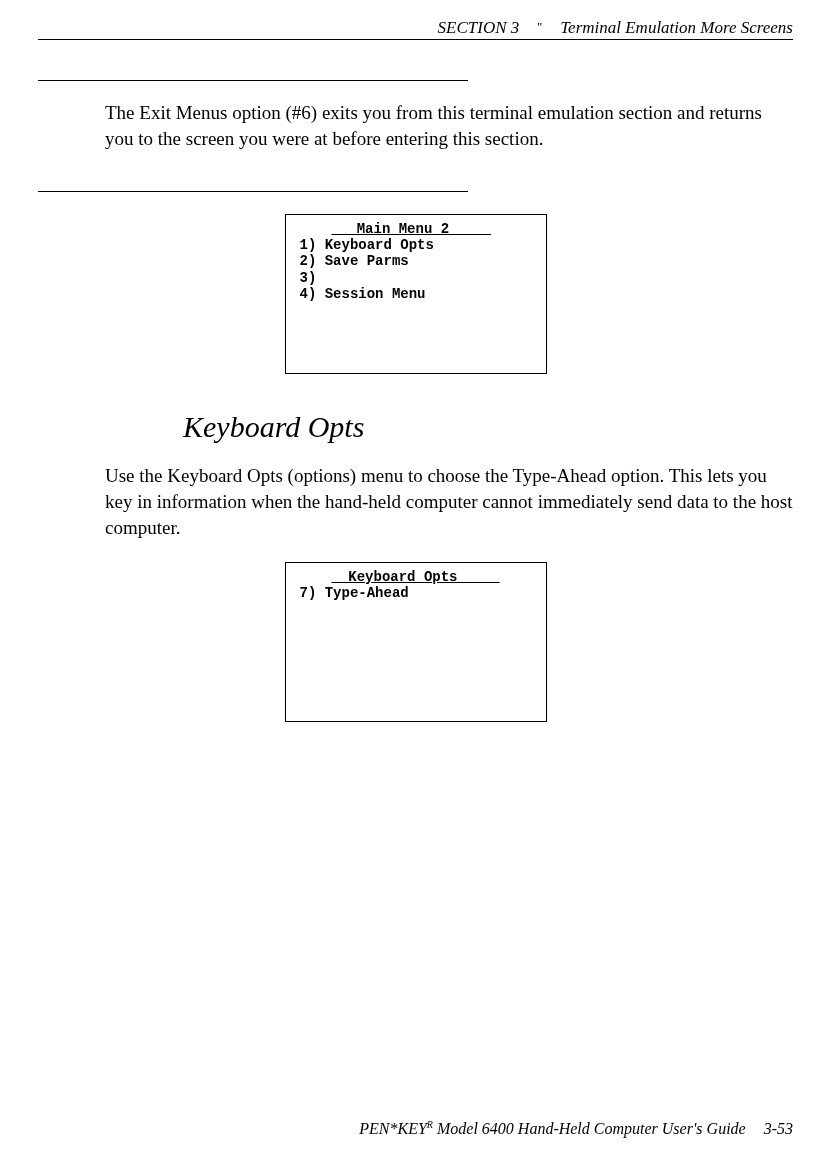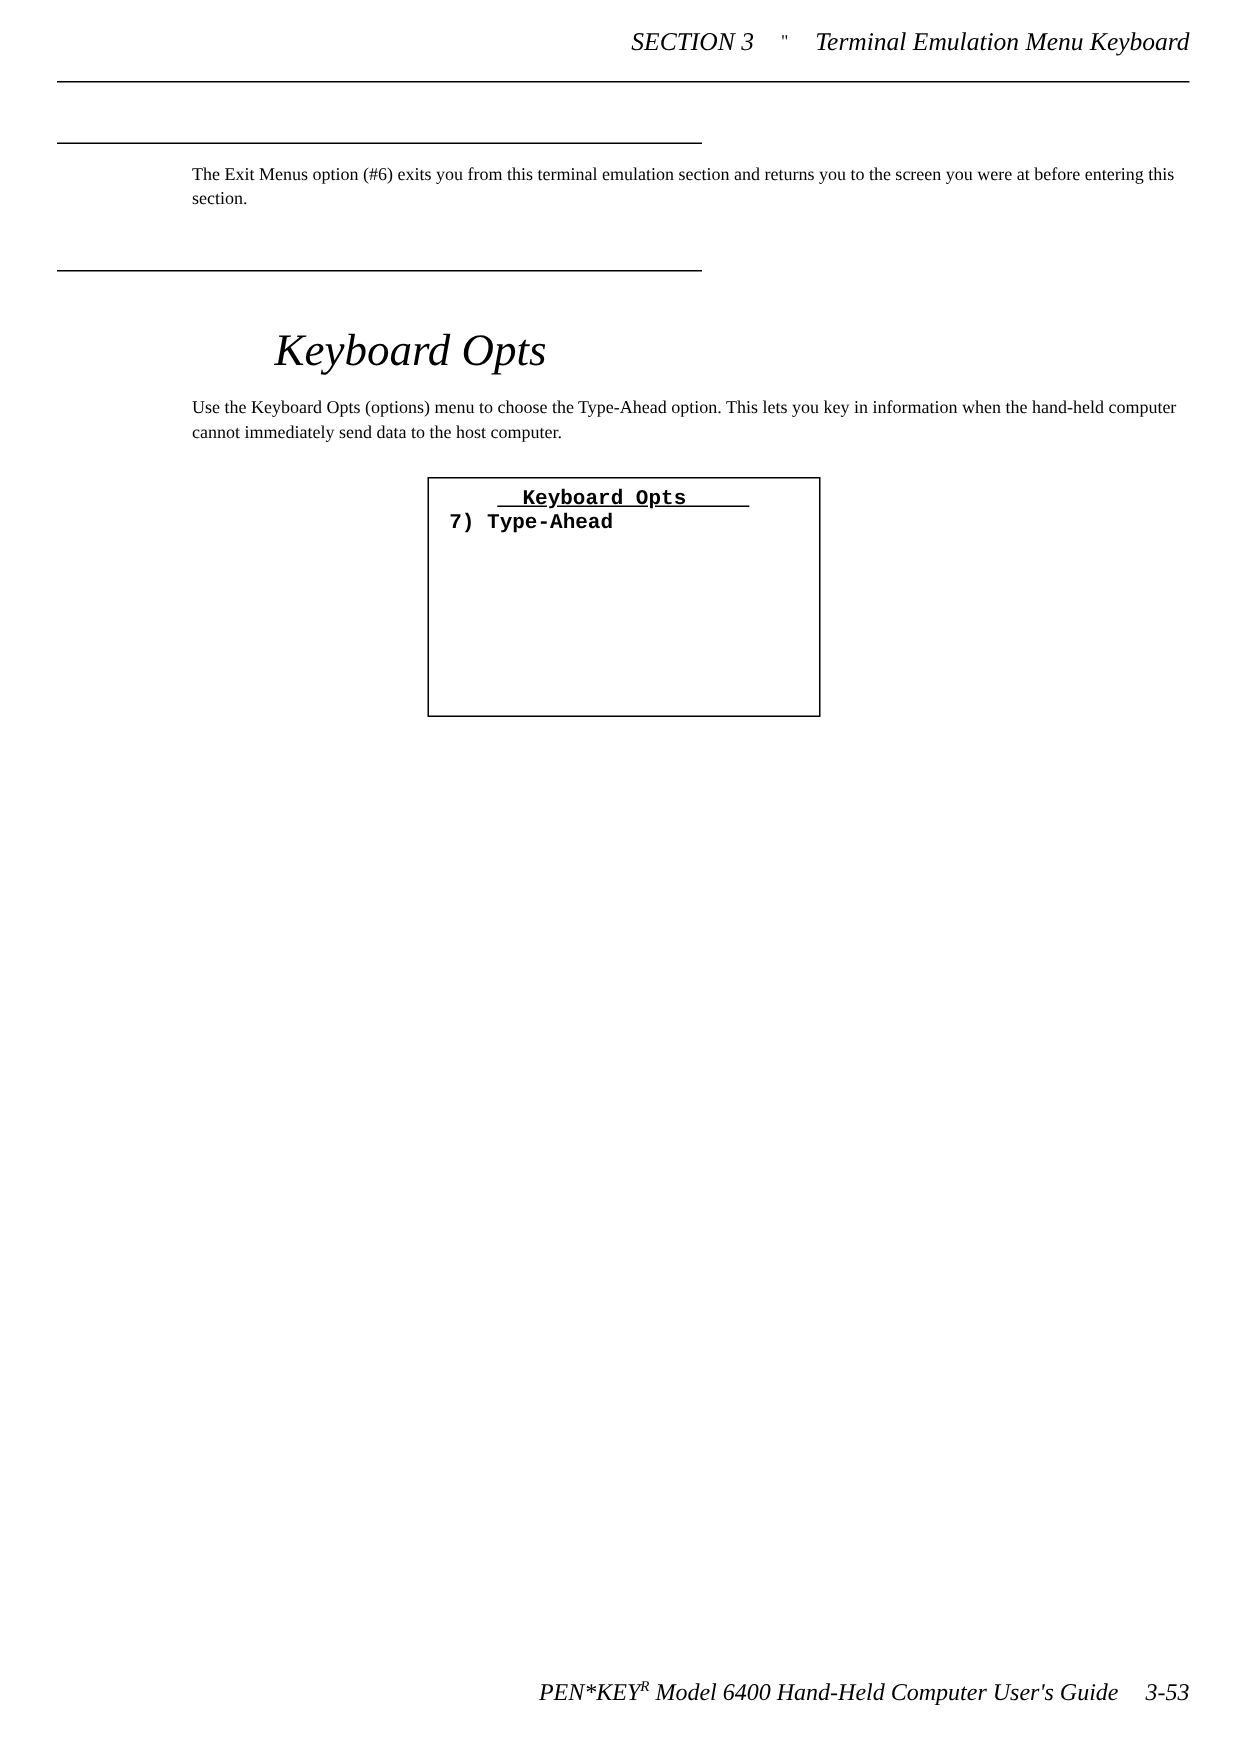--- a/index.html
+++ b/index.html
@@ -15,21 +15,21 @@
     .page {
       padding: 18px 40px 0 38px;
     }
     .header {
       display: flex;
       justify-content: flex-end;
       align-items: baseline;
       font-style: italic;
       font-size: 17px;
       border-bottom: 1.5px solid #000;
-      padding-bottom: 16px;
+      padding-bottom: 1px;
       margin-bottom: 6px;
       gap: 18px;
     }
     .header .sec {
       font-weight: normal;
     }
     .header .bullet {
       font-style: normal;
       font-size: 12px;
       position: relative;
@@ -44,22 +44,22 @@
       width: 430px;
       margin: 40px 0 6px 0;
     }
     .section-heading {
       font-style: italic;
       font-weight: normal;
       font-size: 38px;
       margin: 2px 0 20px 0;
     }
     .body-text {
-      margin-left: 90px;
-      font-size: 12px;
+      margin-left: 67px;
+      font-size: 19px;
       line-height: 1.35;
       margin-bottom: 6px;
     }
     .sub-heading {
       margin-left: 145px;
       font-style: italic;
       font-weight: normal;
       font-size: 30px;
       margin-top: 36px;
       margin-bottom: 10px;
@@ -104,28 +104,35 @@
       font-family: Liberation Serif, serif;
     }
   </style>
 </head>
 <body>
 
 <div class="page">
   <div class="header">
     <span class="sec">SECTION 3</span>
     <span class="bullet">"</span>
-    <span class="title">Terminal Emulation Menu Keyboard</span>
+    <span class="title">Terminal Emulation More Screens</span>
   </div>
 
   <hr class="section-rule">
   <p class="body-text">The Exit Menus option (#6) exits you from this terminal emulation section and returns you to the screen you were at before entering this section.</p>
 
   <hr class="section-rule">
 
+  <div class="screen-box">
+    <div class="screen-title">   Main Menu 2     </div>
+    <div class="screen-line">1) Keyboard Opts</div>
+    <div class="screen-line">2) Save Parms</div>
+    <div class="screen-line">3)</div>
+    <div class="screen-line">4) Session Menu</div>
+  </div>
 
   <h2 class="sub-heading">Keyboard Opts</h2>
   <p class="body-text">Use the Keyboard Opts (options) menu to choose the Type-Ahead option.  This lets you key in information when the hand-held computer cannot immediately send data to the host computer.</p>
 
   <div class="screen-box">
     <div class="screen-title">  Keyboard Opts     </div>
     <div class="screen-line">7) Type-Ahead</div>
   </div>
 </div>
 

